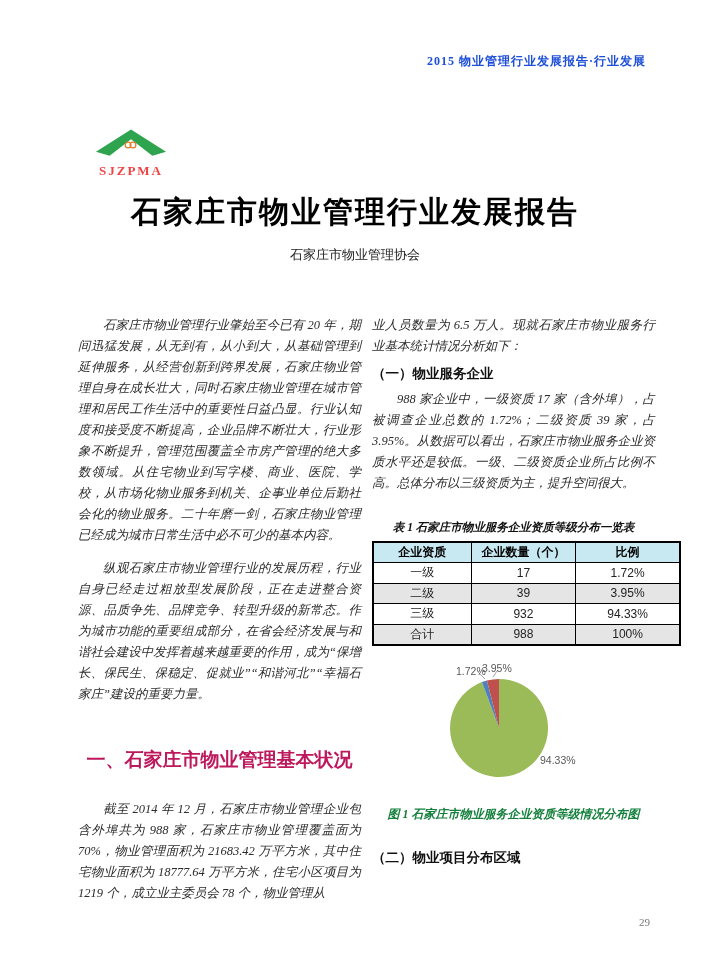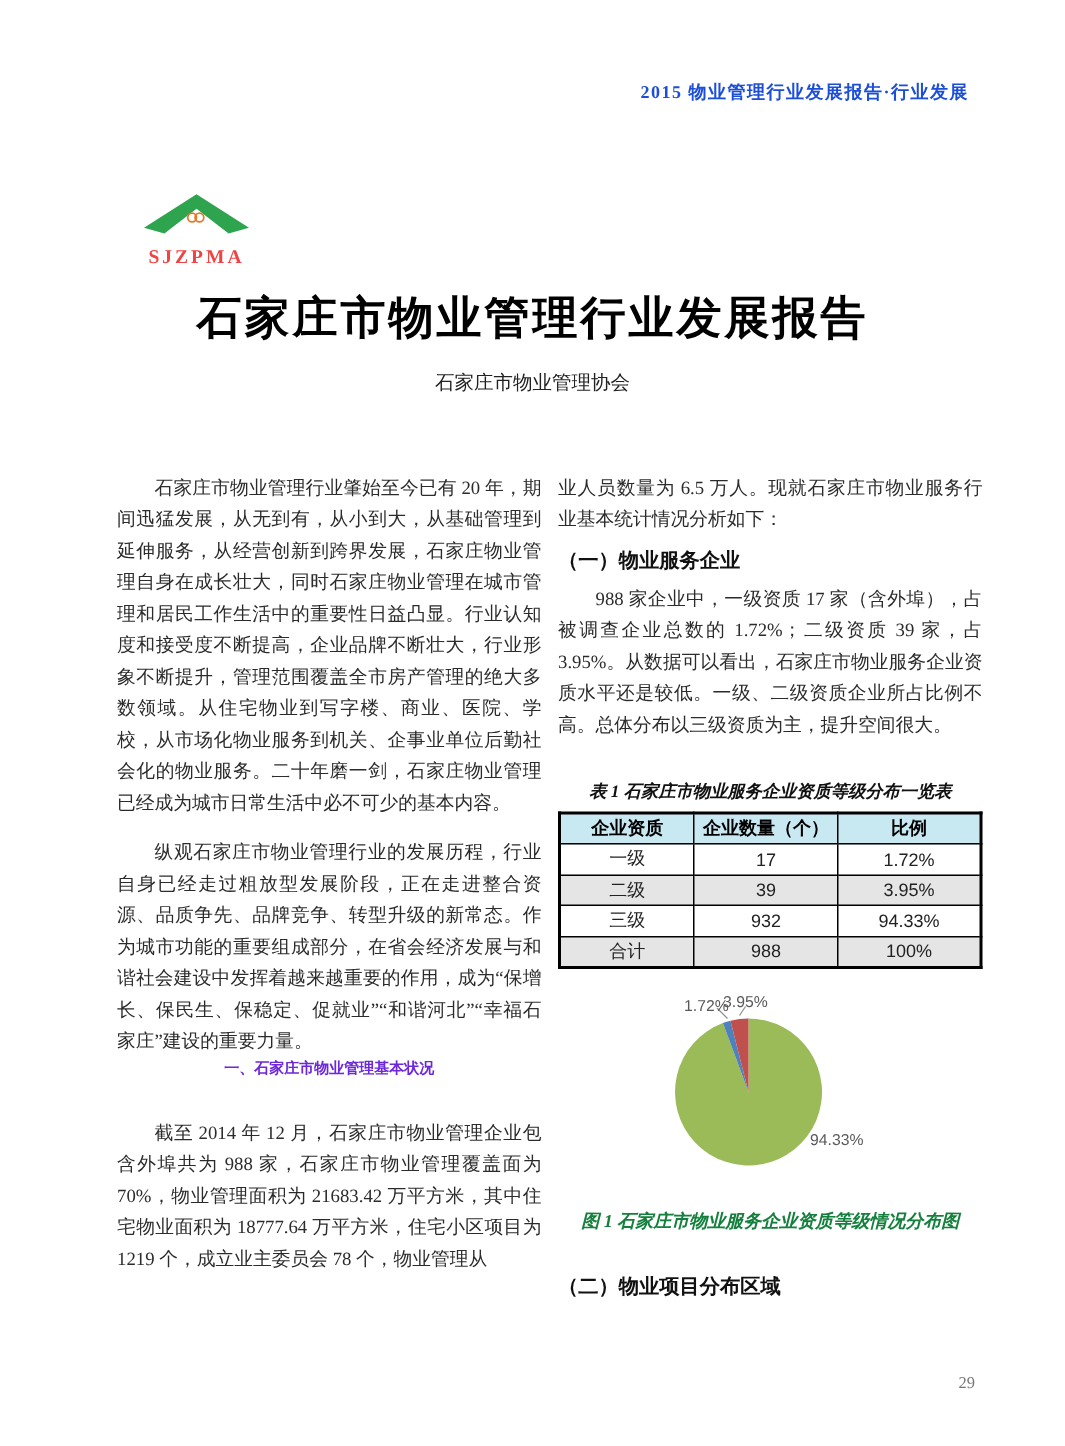--- a/index.html
+++ b/index.html
@@ -27,41 +27,41 @@
     font-family:"Liberation Serif", serif;
   }
   .doc-subtitle {
     position:absolute; top:246px; left:0; width:710px; text-align:center;
     font-size:13px; color:#222; font-family:"Liberation Sans", sans-serif;
   }
   
   .columns { position:absolute; top:315px; left:78px; display:flex; gap:11px; }
   .col { width:283px; }
   .col p {
-    font-size:12.5px; line-height:21px; text-align:justify; color:#2b2b2b;
+    font-size:12.5px; line-height:21px; text-align:justify; color:#2b2b2b;font-style:italic;
   }
   .indent { text-indent:2em; }
   .sec-heading {
-    font-family:"Liberation Sans", sans-serif; font-weight:700; font-size:10px;
-    color:#6d28d9; text-align:center; 
+    font-family:"Liberation Sans", sans-serif; font-weight:700; font-size:19px;
+    color:#be185d; text-align:center; margin-top:42px;
   }
   .sub-heading {
     font-family:"Liberation Sans", sans-serif; font-weight:700; font-size:13.5px;
     color:#111; margin-top:8px;
   }
   .para2-left { margin-top:12px; }
   .para3-left { margin-top:26px; }
   .para1-right { margin-top:6px; }
   
   .table-caption {
     margin-top:26px; text-align:center; font-size:11.5px; font-weight:700;
     font-style:italic; color:#111; font-family:"Liberation Serif", serif;
   }
   table.qual-table {
-    margin-top:6px; width:283px; border-collapse:collapse;
+    margin-top:6px; width:309px; border-collapse:collapse;
     border:2px solid #000; font-family:"Liberation Sans", sans-serif;padding-left:36px;
   }
   .qual-table th, .qual-table td {
     border:1px solid #000; text-align:center; font-size:12px; height:20.5px;
     padding:0 2px; color:#222; font-weight:400;
   }
   .qual-table th { background:#c9e9f2; font-weight:700; color:#000; }
   .qual-table tr.alt td { background:#e5e5e5; }
   .qual-table col.c1 { width:32%; } .qual-table col.c2 { width:34%; } .qual-table col.c3 { width:34%; }
   

